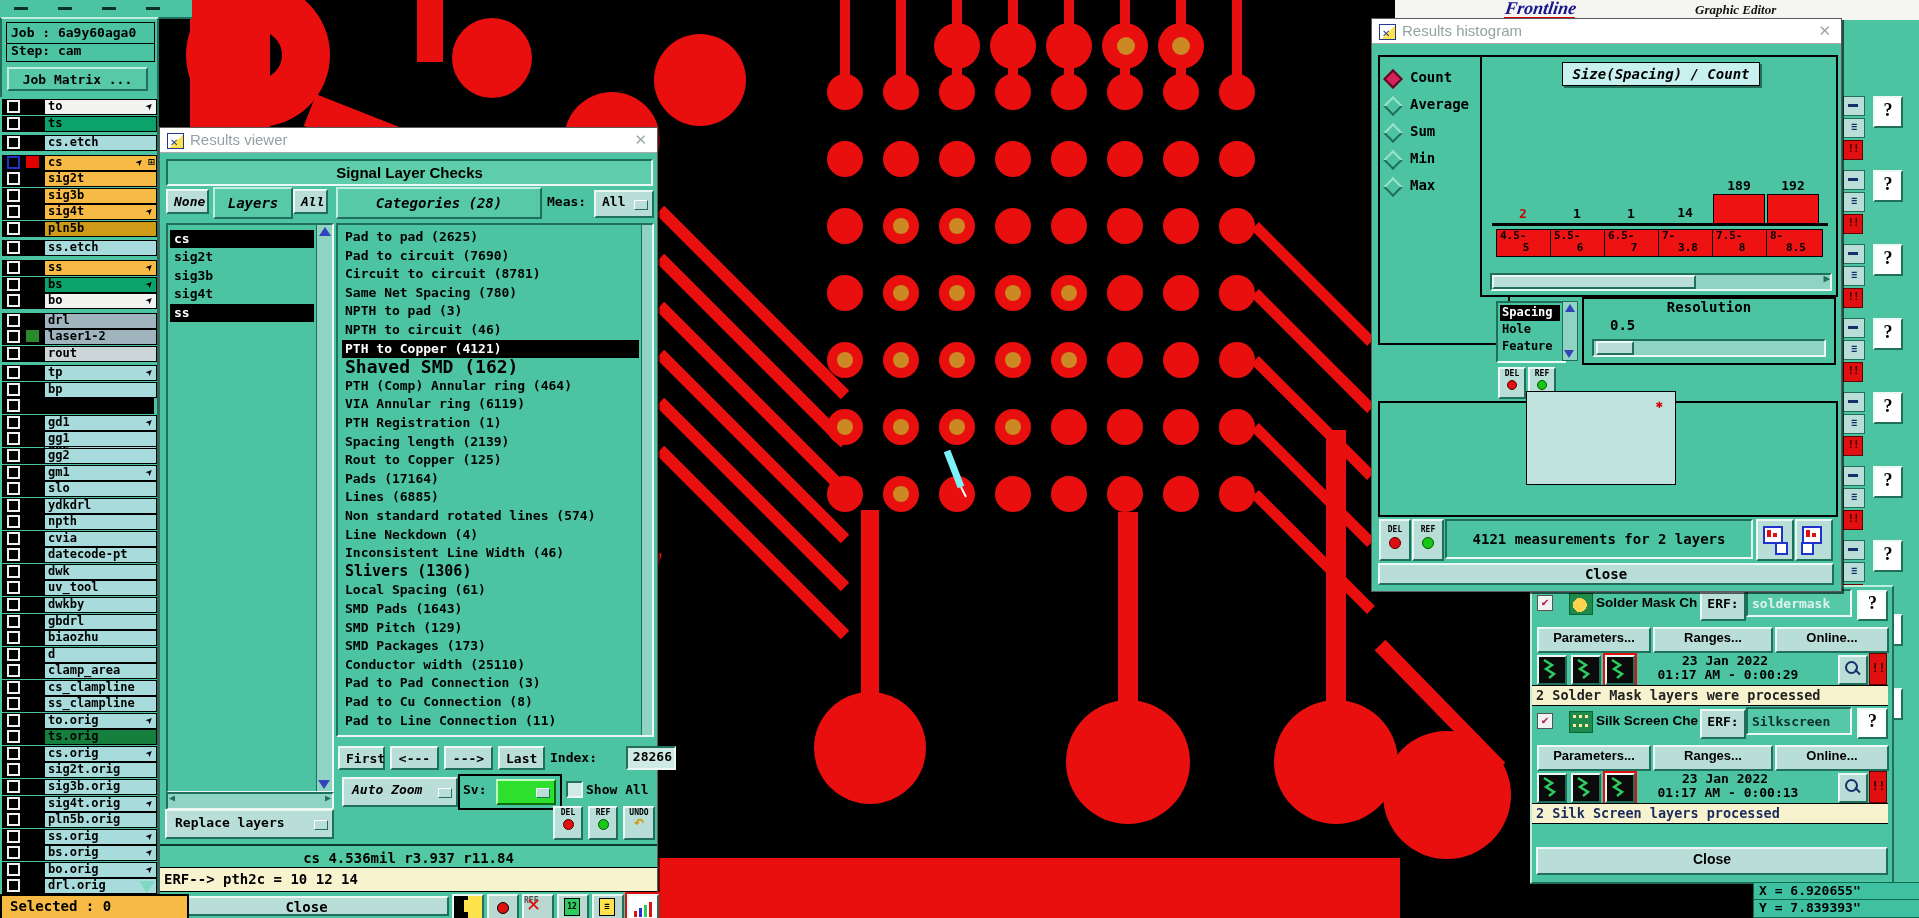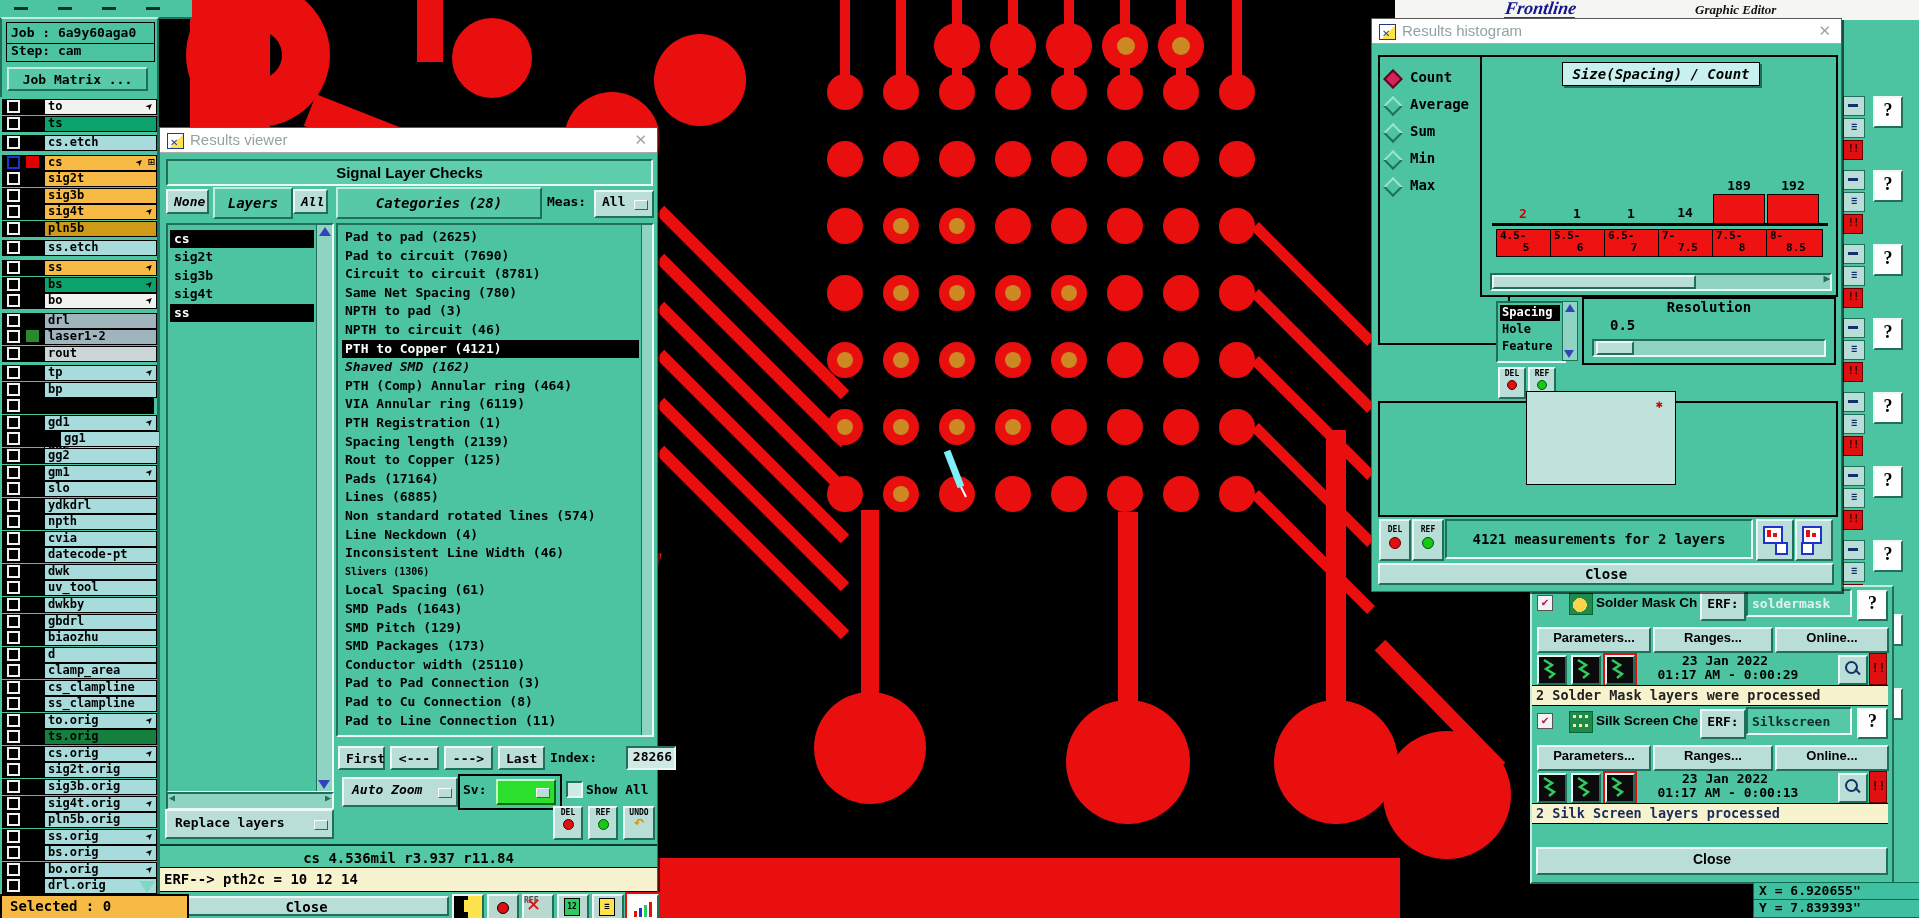--- a/index.html
+++ b/index.html
@@ -258,21 +258,21 @@
         <div style="position: absolute; left: 2px; top: 301px; width: 152px; height: 16px; background: rgb(0, 0, 0);">
           <div style="position: absolute; left: 5px; top: 1px; width: 9px; height: 9px; background: rgb(0, 0, 0); border: 2px solid rgb(242, 242, 240); outline: rgb(0, 0, 0) solid 1px;"></div>
           <div style="position: absolute; left: 42px; top: 0px; width: 108px; height: 14px; background: rgb(168, 220, 220); border: 1px solid rgb(0, 0, 0); font-size: 12px; line-height: 13px; padding-left: 3px; overflow: hidden; white-space: nowrap; margin-top: 40px;">gd2</div>
         </div>
         <div style="position: absolute; left: 2px; top: 318px; width: 152px; height: 16px; background: rgb(0, 0, 0);">
           <div style="position: absolute; left: 5px; top: 1px; width: 9px; height: 9px; background: rgb(0, 0, 0); border: 2px solid rgb(242, 242, 240); outline: rgb(0, 0, 0) solid 1px;"></div>
           <div style="position: absolute; left: 42px; top: 0px; width: 108px; height: 14px; background: rgb(168, 220, 220); border: 1px solid rgb(0, 0, 0); font-size: 12px; line-height: 13px; padding-left: 3px; overflow: hidden; white-space: nowrap;">gd1<div style="position: absolute; right: 2px; top: 0px; font-family: &quot;DejaVu Sans&quot;, sans-serif; font-size: 9px; transform: rotate(-45deg);">➤</div></div>
         </div>
         <div style="position: absolute; left: 2px; top: 334px; width: 152px; height: 16px; background: rgb(0, 0, 0);">
           <div style="position: absolute; left: 5px; top: 1px; width: 9px; height: 9px; background: rgb(0, 0, 0); border: 2px solid rgb(242, 242, 240); outline: rgb(0, 0, 0) solid 1px;"></div>
-          <div style="position: absolute; left: 42px; top: 0px; width: 108px; height: 14px; background: rgb(168, 220, 220); border: 1px solid rgb(0, 0, 0); font-size: 12px; line-height: 13px; padding-left: 3px; overflow: hidden; white-space: nowrap; margin-left: 16px;">gg1</div>
+          <div style="position: absolute; left: 42px; top: 0px; width: 108px; height: 14px; background: rgb(168, 220, 220); border: 1px solid rgb(0, 0, 0); font-size: 12px; line-height: 13px; padding-left: 3px; overflow: hidden; white-space: nowrap;">gg1</div>
         </div>
         <div style="position: absolute; left: 2px; top: 351px; width: 152px; height: 16px; background: rgb(0, 0, 0);">
           <div style="position: absolute; left: 5px; top: 1px; width: 9px; height: 9px; background: rgb(0, 0, 0); border: 2px solid rgb(242, 242, 240); outline: rgb(0, 0, 0) solid 1px;"></div>
           <div style="position: absolute; left: 42px; top: 0px; width: 108px; height: 14px; background: rgb(168, 220, 220); border: 1px solid rgb(0, 0, 0); font-size: 12px; line-height: 13px; padding-left: 3px; overflow: hidden; white-space: nowrap;">gg2</div>
         </div>
         <div style="position: absolute; left: 2px; top: 368px; width: 152px; height: 16px; background: rgb(0, 0, 0);">
           <div style="position: absolute; left: 5px; top: 1px; width: 9px; height: 9px; background: rgb(0, 0, 0); border: 2px solid rgb(242, 242, 240); outline: rgb(0, 0, 0) solid 1px;"></div>
           <div style="position: absolute; left: 42px; top: 0px; width: 108px; height: 14px; background: rgb(168, 220, 220); border: 1px solid rgb(0, 0, 0); font-size: 12px; line-height: 13px; padding-left: 3px; overflow: hidden; white-space: nowrap;">gm1<div style="position: absolute; right: 2px; top: 0px; font-family: &quot;DejaVu Sans&quot;, sans-serif; font-size: 9px; transform: rotate(-45deg);">➤</div></div>
         </div>
         <div style="position: absolute; left: 2px; top: 384px; width: 152px; height: 16px; background: rgb(0, 0, 0);">
@@ -564,32 +564,32 @@
 
     <div class="abs sunken" style="left:176px;top:95px;width:314px;height:510px;background:#4cc3a1;">
       <div id="viewer-categories" class="abs" style="left:2px;top:3px;width:298px;height:100%;">
           <div style="position: absolute; left: 2px; top: 0px; width: 294px; height: 18px; font-size: 13px; line-height: 17px; padding-left: 3px; white-space: nowrap;">Pad to pad (2625)</div>
           <div style="position: absolute; left: 2px; top: 18.6px; width: 294px; height: 18px; font-size: 13px; line-height: 17px; padding-left: 3px; white-space: nowrap;">Pad to circuit (7690)</div>
           <div style="position: absolute; left: 2px; top: 37.2px; width: 294px; height: 18px; font-size: 13px; line-height: 17px; padding-left: 3px; white-space: nowrap;">Circuit to circuit (8781)</div>
           <div style="position: absolute; left: 2px; top: 55.8px; width: 294px; height: 18px; font-size: 13px; line-height: 17px; padding-left: 3px; white-space: nowrap;">Same Net Spacing (780)</div>
           <div style="position: absolute; left: 2px; top: 74.4px; width: 294px; height: 18px; font-size: 13px; line-height: 17px; padding-left: 3px; white-space: nowrap;">NPTH to pad (3)</div>
           <div style="position: absolute; left: 2px; top: 93px; width: 294px; height: 18px; font-size: 13px; line-height: 17px; padding-left: 3px; white-space: nowrap;">NPTH to circuit (46)</div>
           <div style="position: absolute; left: 2px; top: 111.6px; width: 294px; height: 18px; font-size: 13px; line-height: 17px; padding-left: 3px; white-space: nowrap; background: rgb(0, 0, 0); color: rgb(255, 255, 255);">PTH to Copper (4121)</div>
-          <div style="position: absolute; left: 2px; top: 130.2px; width: 294px; height: 18px; font-size: 13px; line-height: 17px; padding-left: 3px; white-space: nowrap; font-style: italic;">Shaved SMD (162)</div>
+          <div style="position: absolute; left: 2px; top: 130.2px; width: 294px; height: 18px; font-size: 18px; line-height: 17px; padding-left: 3px; white-space: nowrap;">Shaved SMD (162)</div>
           <div style="position: absolute; left: 2px; top: 148.8px; width: 294px; height: 18px; font-size: 13px; line-height: 17px; padding-left: 3px; white-space: nowrap;">PTH (Comp) Annular ring (464)</div>
           <div style="position: absolute; left: 2px; top: 167.4px; width: 294px; height: 18px; font-size: 13px; line-height: 17px; padding-left: 3px; white-space: nowrap;">VIA Annular ring (6119)</div>
           <div style="position: absolute; left: 2px; top: 186px; width: 294px; height: 18px; font-size: 13px; line-height: 17px; padding-left: 3px; white-space: nowrap;">PTH Registration (1)</div>
           <div style="position: absolute; left: 2px; top: 204.6px; width: 294px; height: 18px; font-size: 13px; line-height: 17px; padding-left: 3px; white-space: nowrap;">Spacing length (2139)</div>
           <div style="position: absolute; left: 2px; top: 223.2px; width: 294px; height: 18px; font-size: 13px; line-height: 17px; padding-left: 3px; white-space: nowrap;">Rout to Copper (125)</div>
           <div style="position: absolute; left: 2px; top: 241.8px; width: 294px; height: 18px; font-size: 13px; line-height: 17px; padding-left: 3px; white-space: nowrap;">Pads (17164)</div>
           <div style="position: absolute; left: 2px; top: 260.4px; width: 294px; height: 18px; font-size: 13px; line-height: 17px; padding-left: 3px; white-space: nowrap;">Lines (6885)</div>
           <div style="position: absolute; left: 2px; top: 279px; width: 294px; height: 18px; font-size: 13px; line-height: 17px; padding-left: 3px; white-space: nowrap;">Non standard rotated lines (574)</div>
           <div style="position: absolute; left: 2px; top: 297.6px; width: 294px; height: 18px; font-size: 13px; line-height: 17px; padding-left: 3px; white-space: nowrap;">Line Neckdown (4)</div>
           <div style="position: absolute; left: 2px; top: 316.2px; width: 294px; height: 18px; font-size: 13px; line-height: 17px; padding-left: 3px; white-space: nowrap;">Inconsistent Line Width (46)</div>
-          <div style="position: absolute; left: 2px; top: 334.8px; width: 294px; height: 18px; font-size: 10px; line-height: 17px; padding-left: 3px; white-space: nowrap;">Slivers (1306)</div>
+          <div style="position: absolute; left: 2px; top: 334.8px; width: 294px; height: 18px; font-size: 15px; line-height: 17px; padding-left: 3px; white-space: nowrap;">Slivers (1306)</div>
           <div style="position: absolute; left: 2px; top: 353.4px; width: 294px; height: 18px; font-size: 13px; line-height: 17px; padding-left: 3px; white-space: nowrap;">Local Spacing (61)</div>
           <div style="position: absolute; left: 2px; top: 372px; width: 294px; height: 18px; font-size: 13px; line-height: 17px; padding-left: 3px; white-space: nowrap;">SMD Pads (1643)</div>
           <div style="position: absolute; left: 2px; top: 390.6px; width: 294px; height: 18px; font-size: 13px; line-height: 17px; padding-left: 3px; white-space: nowrap;">SMD Pitch (129)</div>
           <div style="position: absolute; left: 2px; top: 409.2px; width: 294px; height: 18px; font-size: 13px; line-height: 17px; padding-left: 3px; white-space: nowrap;">SMD Packages (173)</div>
           <div style="position: absolute; left: 2px; top: 427.8px; width: 294px; height: 18px; font-size: 13px; line-height: 17px; padding-left: 3px; white-space: nowrap;">Conductor width (25110)</div>
           <div style="position: absolute; left: 2px; top: 446.4px; width: 294px; height: 18px; font-size: 13px; line-height: 17px; padding-left: 3px; white-space: nowrap;">Pad to Pad Connection (3)</div>
           <div style="position: absolute; left: 2px; top: 465px; width: 294px; height: 18px; font-size: 13px; line-height: 17px; padding-left: 3px; white-space: nowrap;">Pad to Cu Connection (8)</div>
           <div style="position: absolute; left: 2px; top: 483.6px; width: 294px; height: 18px; font-size: 13px; line-height: 17px; padding-left: 3px; white-space: nowrap;">Pad to Line Connection (11)</div>
         </div>
       <div class="abs" style="right:0;top:0;width:10px;height:100%;background:#8fd4c2;border-left:1px solid #1f6f5a;"></div>
@@ -709,21 +709,21 @@
             <div style="text-align: center;">6</div>
           </div>
           <div style="position: absolute; left: 122px; top: 149px; width: 54px; text-align: center; font-size: 13px;">1</div>
           <div style="position: absolute; left: 122px; top: 172px; width: 52px; height: 26px; background: rgb(238, 18, 18); border: 1px solid rgb(0, 0, 0); font-size: 11px; line-height: 12px; padding-left: 3px;">
             <div>6.5-</div>
             <div style="text-align: center;">7</div>
           </div>
           <div style="position: absolute; left: 176px; top: 148px; width: 54px; text-align: center; font-size: 13px;">14</div>
           <div style="position: absolute; left: 176px; top: 172px; width: 52px; height: 26px; background: rgb(238, 18, 18); border: 1px solid rgb(0, 0, 0); font-size: 11px; line-height: 12px; padding-left: 3px;">
             <div>7-</div>
-            <div style="text-align: center;">7.5</div>
+            <div style="text-align: center;">3.8</div>
           </div>
           <div style="position: absolute; left: 231px; top: 137px; width: 50px; height: 29px; background: rgb(238, 18, 18); border: 1px solid rgb(0, 0, 0);"></div>
           <div style="position: absolute; left: 230px; top: 121px; width: 54px; text-align: center; font-size: 13px;">189</div>
           <div style="position: absolute; left: 230px; top: 172px; width: 52px; height: 26px; background: rgb(238, 18, 18); border: 1px solid rgb(0, 0, 0); font-size: 11px; line-height: 12px; padding-left: 3px;">
             <div>7.5-</div>
             <div style="text-align: center;">8</div>
           </div>
           <div style="position: absolute; left: 285px; top: 137px; width: 50px; height: 29px; background: rgb(238, 18, 18); border: 1px solid rgb(0, 0, 0);"></div>
           <div style="position: absolute; left: 284px; top: 121px; width: 54px; text-align: center; font-size: 13px;">192</div>
           <div style="position: absolute; left: 284px; top: 172px; width: 52px; height: 26px; background: rgb(238, 18, 18); border: 1px solid rgb(0, 0, 0); font-size: 11px; line-height: 12px; padding-left: 3px;">

